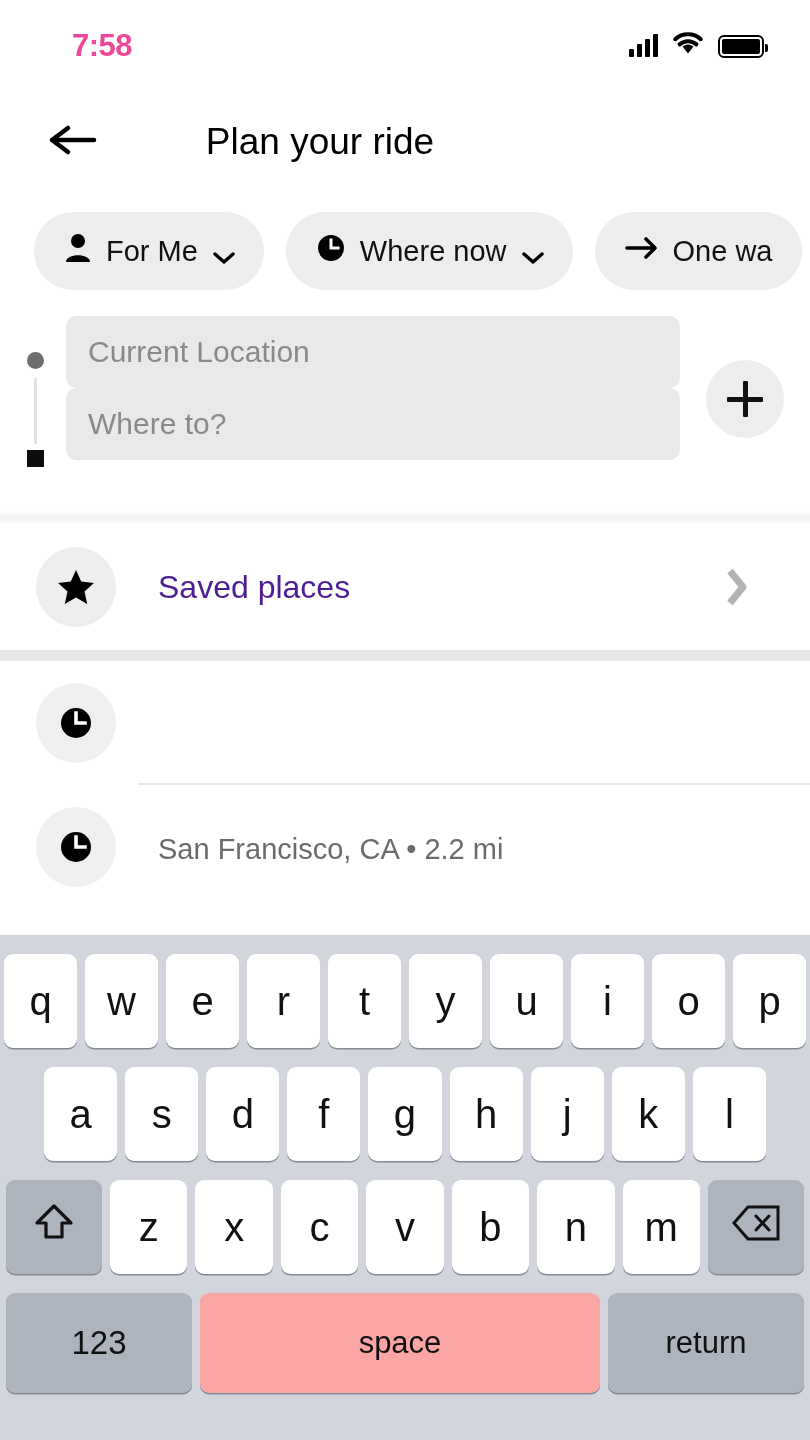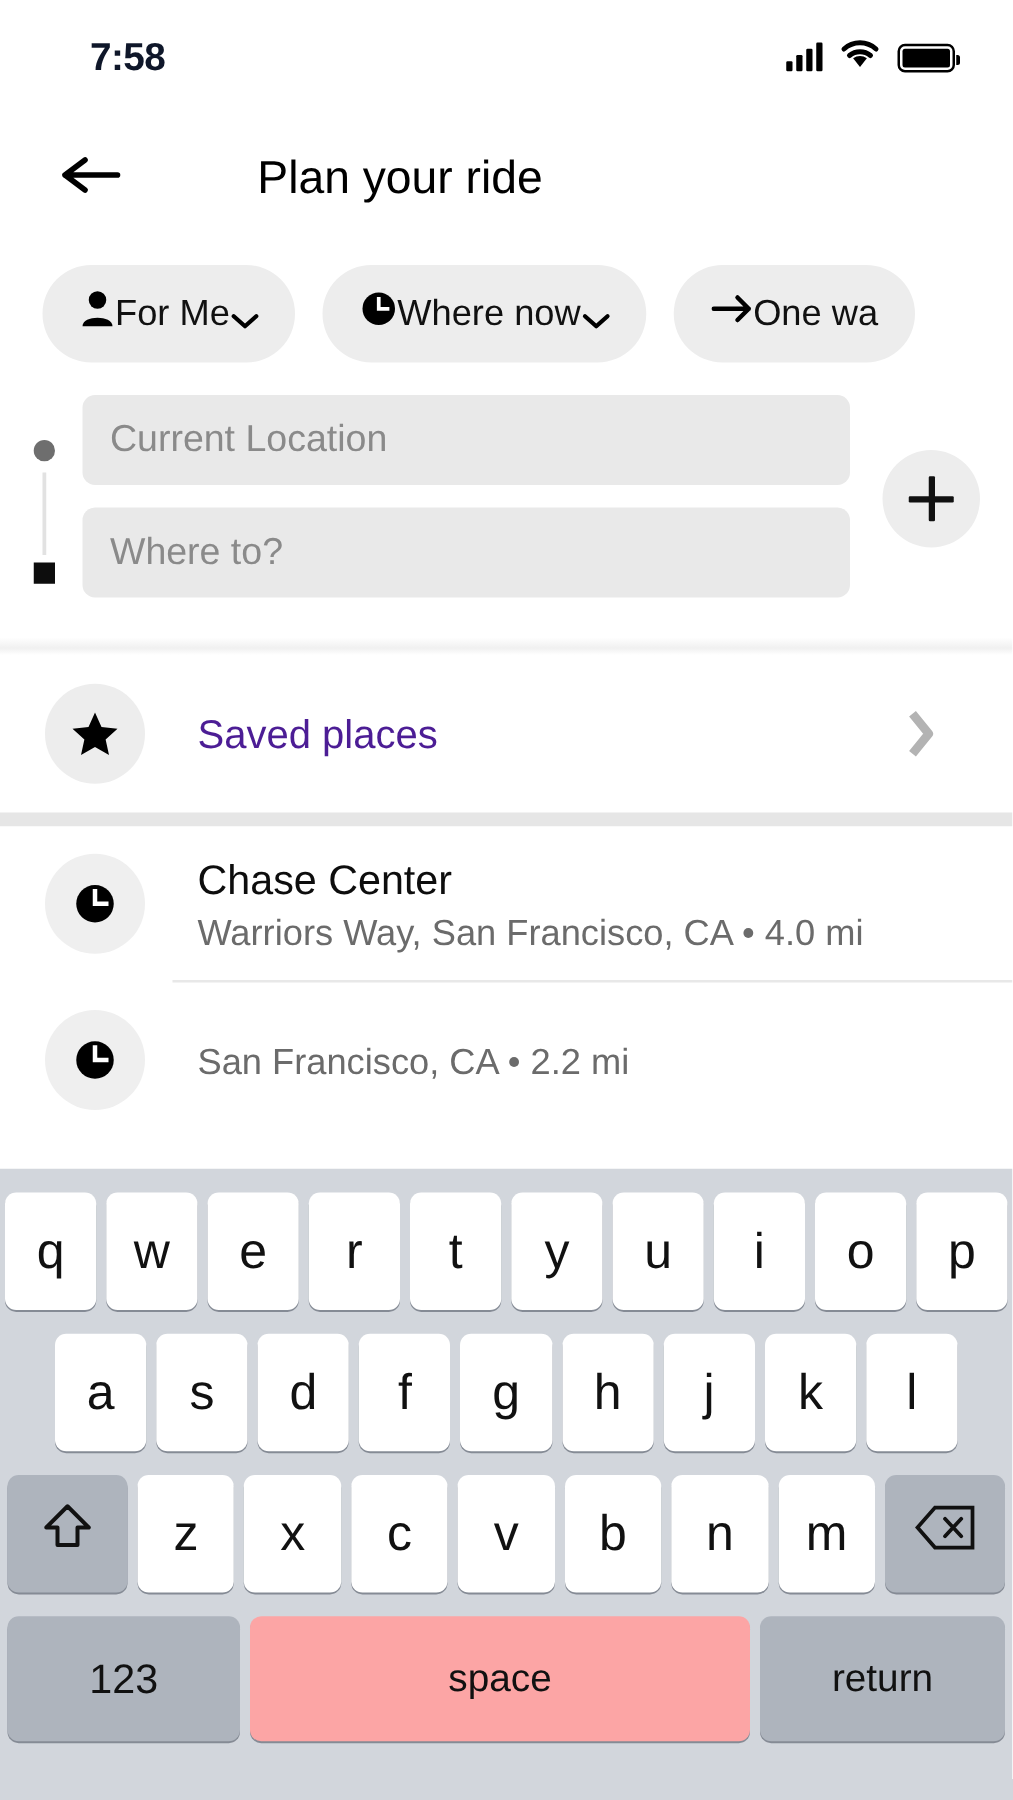--- a/index.html
+++ b/index.html
@@ -10,21 +10,21 @@
     overflow: hidden;
   }
   .phone { position: relative; width: 810px; height: 1440px; background:#fff; }
 
   
   .statusbar {
     position:absolute; top:0; left:0; width:810px; height:92px;
     display:flex; align-items:center; justify-content:space-between;
     padding: 0 46px 0 72px;
   }
-  .status-time { font-size:31px; font-weight:600; color:#0f172a; letter-spacing:-0.5px; }
+  .status-time { font-size:31px; font-weight:600; color:#ec4899; letter-spacing:-0.5px; }
   .status-icons { display:flex; align-items:center; gap:14px; }
   .sig { display:flex; align-items:flex-end; gap:3px; height:22px; }
   .sig i { display:block; width:5px; background:#000; border-radius:1px; }
   .sig i:nth-child(1){height:8px;}
   .sig i:nth-child(2){height:13px;}
   .sig i:nth-child(3){height:18px;}
   .sig i:nth-child(4){height:23px;}
   .batt {
     width:46px; height:23px; border:2.5px solid #000; border-radius:6px;
     position:relative; padding:2px;
@@ -33,37 +33,37 @@
   .batt span{display:block;height:100%;width:100%;background:#000;border-radius:2px;}
 
   
   .header { position:absolute; top:92px; left:0; width:810px; height:100px; display:flex; align-items:center; }
   .back-btn { position:absolute; left:44px; width:56px; height:56px; display:flex; align-items:center; justify-content:center; }
   .page-title { width:640px; text-align:center; font-size:37px; font-weight:500; color:#000; }
 
   
   .chips { position:absolute; top:212px; left:0; width:810px; height:80px; display:flex; gap:22px; padding-left:34px; }
   .chip {
-    display:flex; align-items:center; flex:0 0 auto;
+    display:flex; align-items:center; gap:14px; flex:0 0 auto;
     background:#ededed; border-radius:40px; height:78px; padding:0 30px;
     font-size:29px; color:#000; white-space:nowrap;
   }
   .chip-label { font-size:29px; color:#111; }
   .chev { width:22px; height:22px; display:inline-block; }
 
   
   .route { position:absolute; top:316px; left:0; width:810px; height:190px; }
   .route-rail { position:absolute; left:25px; top:10px; width:20px; height:160px; }
   .dot-circle { position:absolute; left:2px; top:26px; width:17px; height:17px; border-radius:50%; background:#6e6e6e; }
   .rail-line { position:absolute; left:9px; top:52px; width:3px; height:66px; background:#e2e2e2; }
   .dot-square { position:absolute; left:2px; top:124px; width:17px; height:17px; background:#0d0d0d; }
   .fields { position:absolute; left:66px; top:0; width:614px; }
   .field {
     width:614px; height:72px; background:#e9e9e9; border-radius:10px;
-    display:flex; align-items:center; padding:0 22px; margin-bottom:18px;
+    display:flex; align-items:center; padding:0 22px; 
   }
   .field span { font-size:30px; color:#8a8a8a; }
   .plus-btn {
     position:absolute; right:26px; top:44px; width:78px; height:78px; border-radius:50%;
     background:#ededed; display:flex; align-items:center; justify-content:center;
   }
   .plus-btn::before{content:"";position:absolute;width:36px;height:5px;background:#111;border-radius:1px;}
   .plus-btn::after{content:"";position:absolute;width:5px;height:36px;background:#111;border-radius:1px;}
 
   .soft-sep { position:absolute; top:510px; left:0; width:810px; height:14px;
@@ -224,24 +224,20 @@
   <div class="thick-sep"></div>
 
   <div class="suggestions">
 
     <div class="sug-row">
       <span class="sug-icon">
         <svg width="40" height="40" viewBox="0 0 40 40">
           <circle cx="20" cy="20" r="15" fill="#000"></circle>
           <path d="M20 10 L20 20 L29 20" stroke="#fff" stroke-width="3.6" fill="none" stroke-linecap="square"></path>
         </svg>
-      </span>
-      <span class="sug-text">
-        <div class="sug-title">Chase Center</div>
-        <div class="sug-sub">Warriors Way, San Francisco, CA  •  4.0 mi</div>
       </span>
       <span class="sug-divider"></span>
     </div>
 
     <div class="sug-row">
       <span class="sug-icon">
         <svg width="40" height="40" viewBox="0 0 40 40">
           <circle cx="20" cy="20" r="15" fill="#000"></circle>
           <path d="M20 10 L20 20 L29 20" stroke="#fff" stroke-width="3.6" fill="none" stroke-linecap="square"></path>
         </svg>

